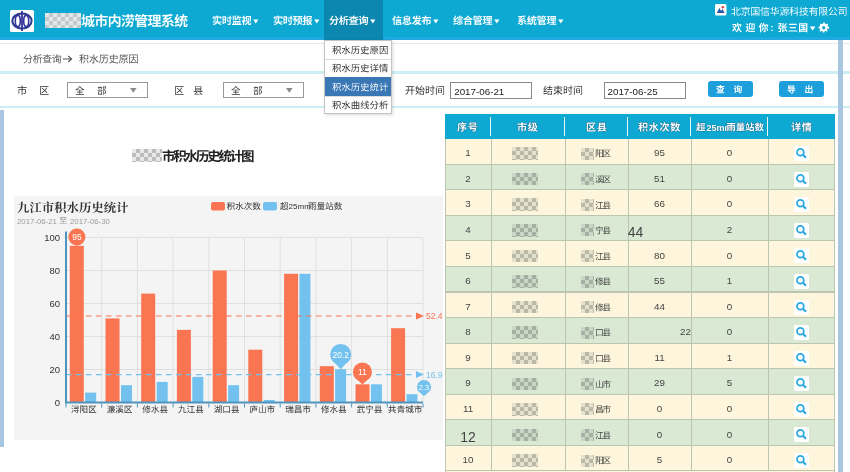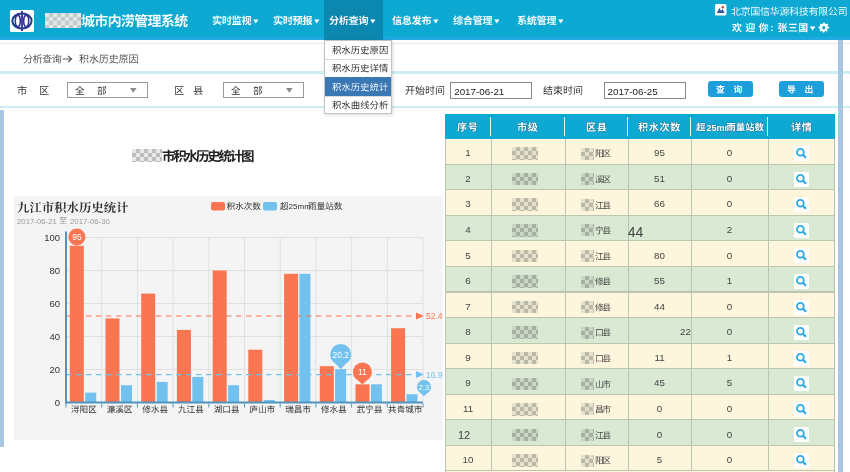--- a/index.html
+++ b/index.html
@@ -676,21 +676,21 @@
 <div style="position:absolute;left:628.0px;top:369.2px;width:1px;height:24.6px;background:#bcc5b0"></div>
 <div style="position:absolute;left:691.0px;top:369.2px;width:1px;height:24.6px;background:#bcc5b0"></div>
 <div style="position:absolute;left:768.0px;top:369.2px;width:1px;height:24.6px;background:#bcc5b0"></div>
 <div class="txt" style="left:445.0px;top:377.4px;width:46px;text-align:center;font-size:9.8px;color:#444">9</div>
 <div class="mosaic2" style="left:511.6px;top:377.5px;width:26.5px;height:12.6px"></div>
 <div class="mosaic2" style="left:581.0px;top:377.8px;width:13px;height:12px"></div>
 <svg class="abs" style="left:594.5px;top:379.6px" width="25" height="12">
     <use href="#gr61" transform="translate(0.0 7.6) scale(0.088)" fill="#444"></use>
     <use href="#gr34" transform="translate(7.3 7.6) scale(0.088)" fill="#444"></use>
   </svg>
-<div class="txt" style="left:628.0px;top:377.4px;width:63px;text-align:center;font-size:9.8px;color:#444">45</div>
+<div class="txt" style="left:628.0px;top:377.4px;width:63px;text-align:center;font-size:9.8px;color:#444">29</div>
 <div class="txt" style="left:691.0px;top:377.4px;width:77px;text-align:center;font-size:9.8px;color:#444">5</div>
 <svg class="abs" style="left:794.0px;top:376.3px" width="15" height="15">
     <rect width="15" height="15" rx="1.5" fill="#fff"></rect>
     <circle cx="6.4" cy="6.2" r="3.4" fill="none" stroke="#2aa9e0" stroke-width="1.8"></circle>
     <line x1="8.9" y1="8.7" x2="12" y2="11.8" stroke="#2aa9e0" stroke-width="2.2"></line>
   </svg>
 <div style="position:absolute;left:446px;top:394.8px;width:388px;height:24.6px;background:#fdf6dc"></div>
 <div style="position:absolute;left:490.6px;top:394.8px;width:1px;height:24.6px;background:#bcc5b0"></div>
 <div style="position:absolute;left:565.0px;top:394.8px;width:1px;height:24.6px;background:#bcc5b0"></div>
 <div style="position:absolute;left:628.0px;top:394.8px;width:1px;height:24.6px;background:#bcc5b0"></div>
@@ -709,21 +709,21 @@
     <rect width="15" height="15" rx="1.5" fill="#fff"></rect>
     <circle cx="6.4" cy="6.2" r="3.4" fill="none" stroke="#2aa9e0" stroke-width="1.8"></circle>
     <line x1="8.9" y1="8.7" x2="12" y2="11.8" stroke="#2aa9e0" stroke-width="2.2"></line>
   </svg>
 <div style="position:absolute;left:446px;top:420.3px;width:388px;height:24.6px;background:#d9e9d3"></div>
 <div style="position:absolute;left:490.6px;top:420.3px;width:1px;height:24.6px;background:#bcc5b0"></div>
 <div style="position:absolute;left:565.0px;top:420.3px;width:1px;height:24.6px;background:#bcc5b0"></div>
 <div style="position:absolute;left:628.0px;top:420.3px;width:1px;height:24.6px;background:#bcc5b0"></div>
 <div style="position:absolute;left:691.0px;top:420.3px;width:1px;height:24.6px;background:#bcc5b0"></div>
 <div style="position:absolute;left:768.0px;top:420.3px;width:1px;height:24.6px;background:#bcc5b0"></div>
-<div class="txt" style="left:458px;top:428.5px;width:46px;text-align:left;font-size:11px;color:#444">12</div>
+<div class="txt" style="left:445.0px;top:428.5px;width:46px;text-align:center;font-size:14px;color:#444">12</div>
 <div class="mosaic2" style="left:511.6px;top:428.6px;width:26.5px;height:12.6px"></div>
 <div class="mosaic2" style="left:581.0px;top:428.9px;width:13px;height:12px"></div>
 <svg class="abs" style="left:594.5px;top:430.7px" width="25" height="12">
     <use href="#gr5d" transform="translate(0.0 7.6) scale(0.088)" fill="#444"></use>
     <use href="#gr36" transform="translate(7.3 7.6) scale(0.088)" fill="#444"></use>
   </svg>
 <div class="txt" style="left:628.0px;top:428.5px;width:63px;text-align:center;font-size:9.8px;color:#444">0</div>
 <div class="txt" style="left:691.0px;top:428.5px;width:77px;text-align:center;font-size:9.8px;color:#444">0</div>
 <svg class="abs" style="left:794.0px;top:427.4px" width="15" height="15">
     <rect width="15" height="15" rx="1.5" fill="#fff"></rect>

